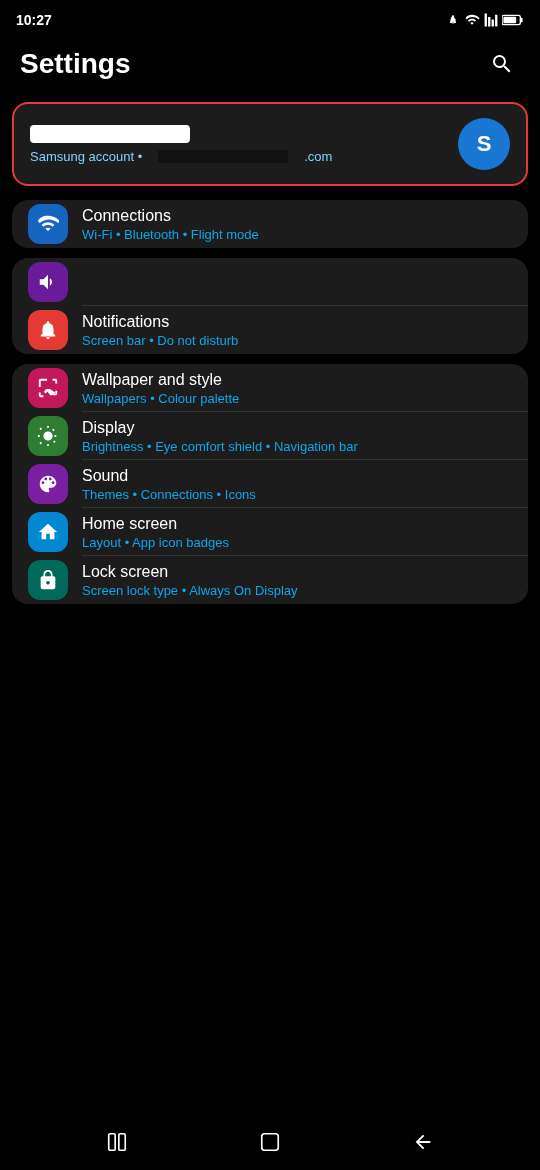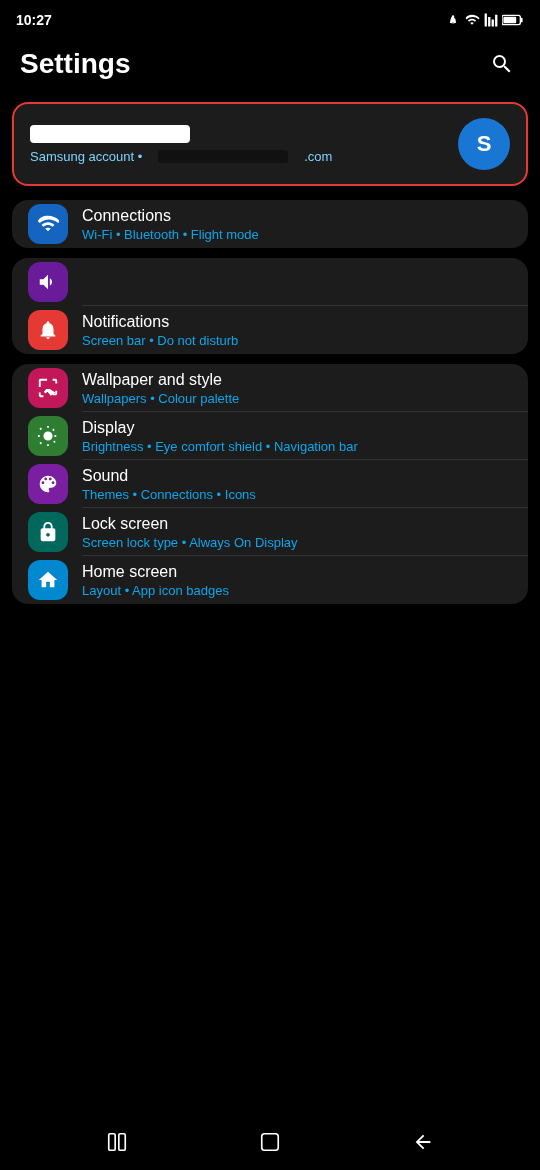--- a/index.html
+++ b/index.html
@@ -321,39 +321,39 @@
       <svg width="22" height="22" viewBox="0 0 24 24" fill="white">
         <path d="M12 3c-4.97 0-9 4.03-9 9s4.03 9 9 9c.83 0 1.5-.67 1.5-1.5 0-.39-.15-.74-.39-1.01-.23-.26-.38-.61-.38-.99 0-.83.67-1.5 1.5-1.5H16c2.76 0 5-2.24 5-5 0-4.42-4.03-8-9-8zm-5.5 9c-.83 0-1.5-.67-1.5-1.5S5.67 9 6.5 9 8 9.67 8 10.5 7.33 12 6.5 12zm3-4C8.67 8 8 7.33 8 6.5S8.67 5 9.5 5s1.5.67 1.5 1.5S10.33 8 9.5 8zm5 0c-.83 0-1.5-.67-1.5-1.5S13.67 5 14.5 5s1.5.67 1.5 1.5S15.33 8 14.5 8zm3 4c-.83 0-1.5-.67-1.5-1.5S16.67 9 17.5 9s1.5.67 1.5 1.5-.67 1.5-1.5 1.5z"></path>
       </svg>
     </div>
     <div class="item-text">
       <div class="item-title">Sound</div>
       <div class="item-subtitle">Themes • Connections • Icons</div>
     </div>
   </div>
   <div class="section-item">
+    <div class="icon-circle ic-homescreen">
+      <svg width="22" height="22" viewBox="0 0 24 24" fill="white">
+        <path d="M10 20v-6h4v6h5v-8h3L12 3 2 12h3v8z"></path>
+      </svg>
+    </div>
+    <div class="item-text">
+      <div class="item-title">Home screen</div>
+      <div class="item-subtitle">Layout • App icon badges</div>
+    </div>
+  </div>
+  <div class="section-item">
     <div class="icon-circle ic-lockscreen">
       <svg width="22" height="22" viewBox="0 0 24 24" fill="white">
         <path d="M18 8h-1V6c0-2.76-2.24-5-5-5S7 3.24 7 6v2H6c-1.1 0-2 .9-2 2v10c0 1.1.9 2 2 2h12c1.1 0 2-.9 2-2V10c0-1.1-.9-2-2-2zm-6 9c-1.1 0-2-.9-2-2s.9-2 2-2 2 .9 2 2-.9 2-2 2zm3.1-9H8.9V6c0-1.71 1.39-3.1 3.1-3.1 1.71 0 3.1 1.39 3.1 3.1v2z"></path>
       </svg>
     </div>
     <div class="item-text">
       <div class="item-title">Lock screen</div>
       <div class="item-subtitle">Screen lock type • Always On Display</div>
-    </div>
-  </div>
-  <div class="section-item">
-    <div class="icon-circle ic-homescreen">
-      <svg width="22" height="22" viewBox="0 0 24 24" fill="white">
-        <path d="M10 20v-6h4v6h5v-8h3L12 3 2 12h3v8z"></path>
-      </svg>
-    </div>
-    <div class="item-text">
-      <div class="item-title">Home screen</div>
-      <div class="item-subtitle">Layout • App icon badges</div>
     </div>
   </div>
 </div>
 
 <div class="bottom-nav">
   <div class="nav-btn">
     <svg width="22" height="22" viewBox="0 0 24 24" fill="white">
       <rect x="3" y="3" width="7" height="18" rx="1.5" fill="none" stroke="white" stroke-width="1.8"></rect>
       <rect x="14" y="3" width="7" height="18" rx="1.5" fill="none" stroke="white" stroke-width="1.8"></rect>
     </svg>

